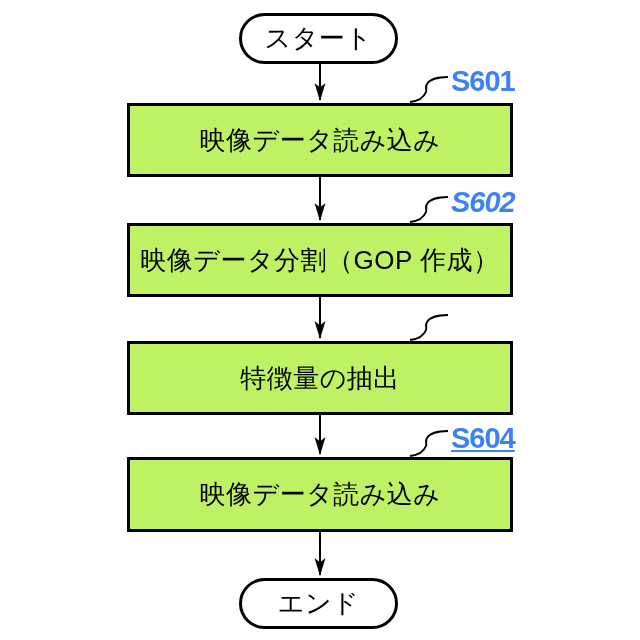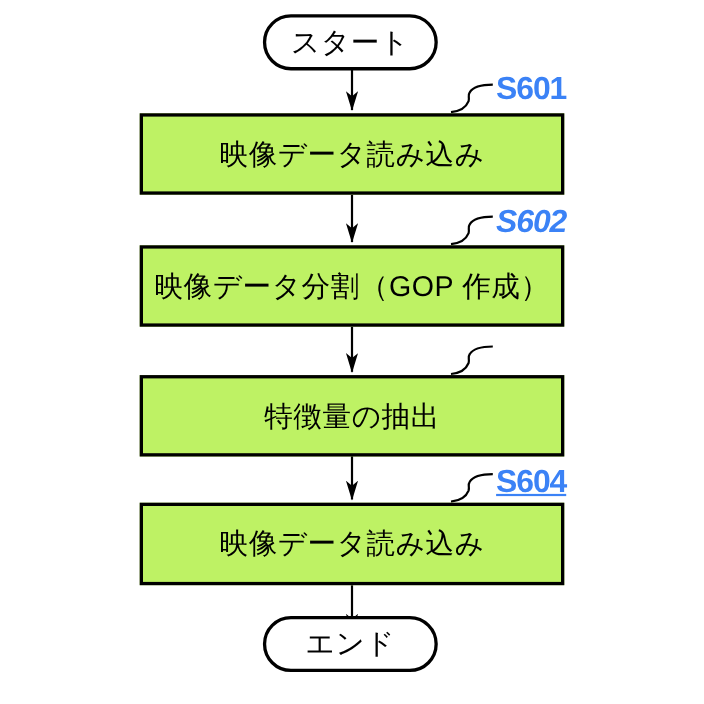--- a/index.html
+++ b/index.html
@@ -28,21 +28,21 @@
     box-sizing: border-box;
     border: 3px solid #000000;
     border-radius: 26px;
     background: #ffffff;
     display: flex;
     align-items: center;
     justify-content: center;
     z-index: 1;
   }
   .terminal.start { left: 239px; top: 13px;  width: 159px; height: 51px; }
-  .terminal.end   { left: 239px; top: 560px; width: 159px; height: 51px; }
+  .terminal.end   { left: 239px; top: 578px; width: 159px; height: 51px; }
   .process {
     position: absolute;
     box-sizing: border-box;
     left: 127px;
     width: 386px;
     height: 74px;
     border: 3px solid #000000;
     background: #bef264;
     display: flex;
     align-items: center;

